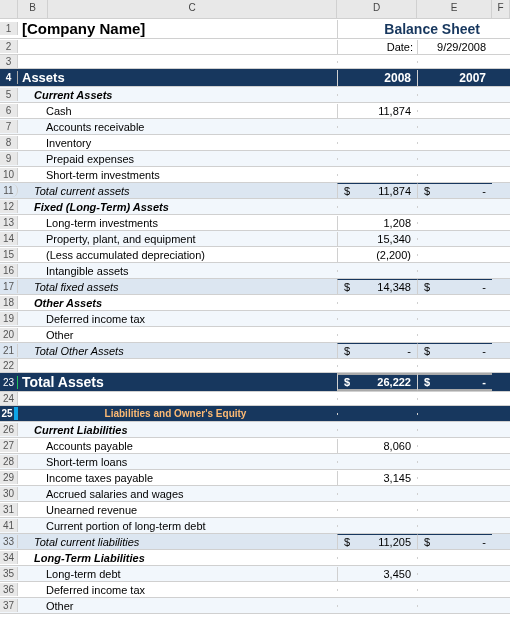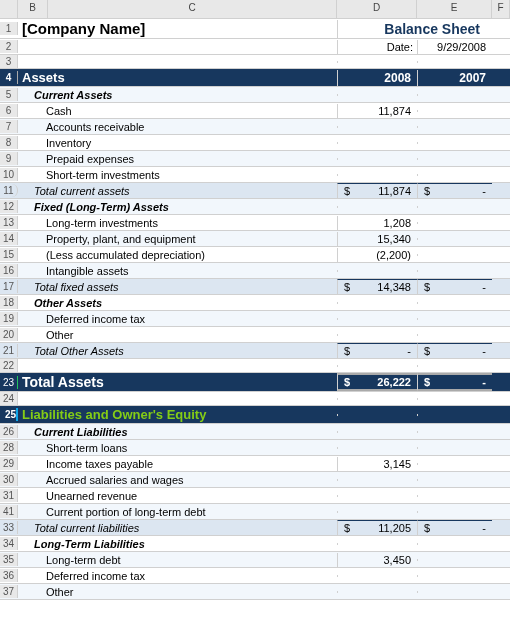--- a/index.html
+++ b/index.html
@@ -313,35 +313,42 @@
 
   <div class="row empty-row" style="min-height:12px;">
     <div class="row-num">24</div>
     <div class="cell-main"></div>
     <div class="cell-d"></div>
     <div class="cell-e"></div>
     <div class="cell-f"></div>
   </div>
 
   <div class="row section-header">
-    <div class="row-num" style="background:#17375e;color:#fff;border-right:2px solid #0ea5e9;text-align:right;">25</div>
-    <div class="cell-main" style="font-size:13px;font-weight:bold;color:#84cc16;padding-left:4px;">Liabilities and Owner's Equity</div>
+    <div class="row-num" style="background:#17375e;color:#fff;border-right:4px solid #0ea5e9;">25</div>
+    <div class="cell-main" style="font-size:10px;font-weight:bold;color:#fdba74;padding-left:4px;text-align:center;">Liabilities and Owner's Equity</div>
     <div class="cell-d" style="background:#17375e;"></div>
     <div class="cell-e" style="background:#17375e;"></div>
     <div class="cell-f" style="background:#17375e;"></div>
   </div>
 
   <div class="row alt-light">
     <div class="row-num">26</div>
     <div class="cell-main subsection indent1">Current Liabilities</div>
     <div class="cell-d"></div>
     <div class="cell-e"></div>
     <div class="cell-f"></div>
   </div>
 
+  <div class="row">
+    <div class="row-num">27</div>
+    <div class="cell-main indent2">Accounts payable</div>
+    <div class="cell-d">8,060</div>
+    <div class="cell-e"></div>
+    <div class="cell-f"></div>
+  </div>
 
   <div class="row alt-light">
     <div class="row-num">28</div>
     <div class="cell-main indent2">Short-term loans</div>
     <div class="cell-d"></div>
     <div class="cell-e"></div>
     <div class="cell-f"></div>
   </div>
 
   <div class="row">

